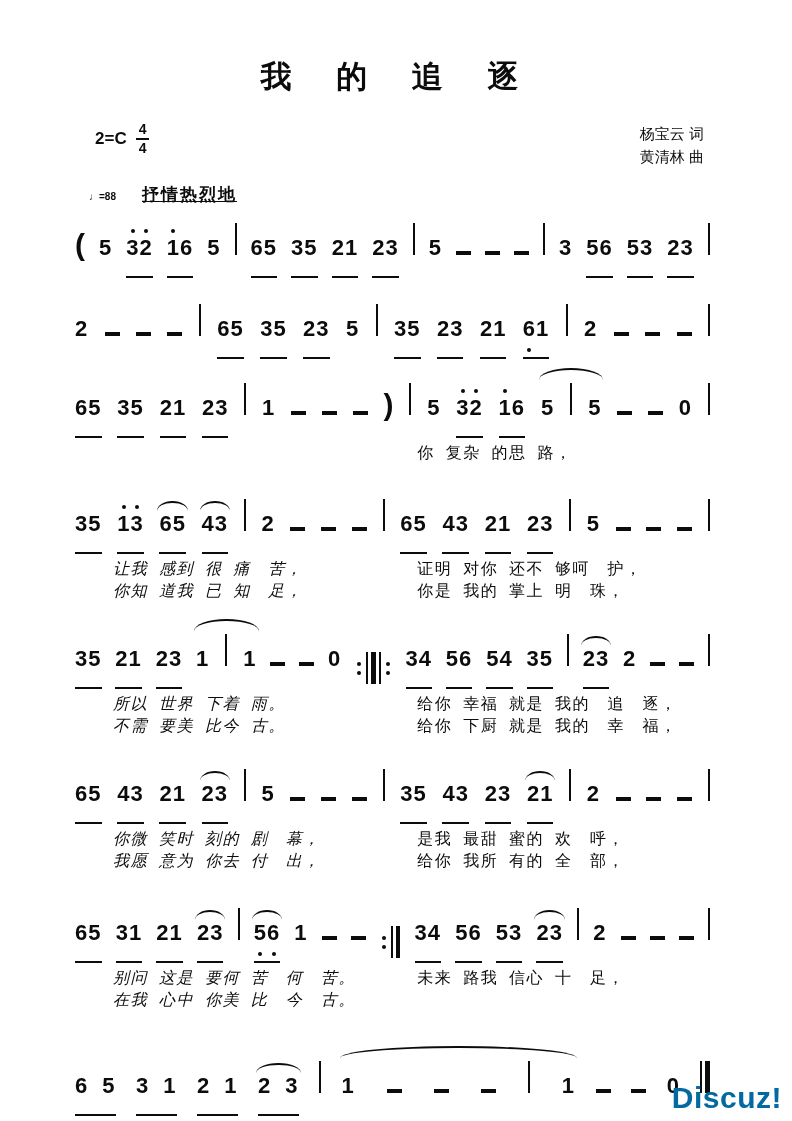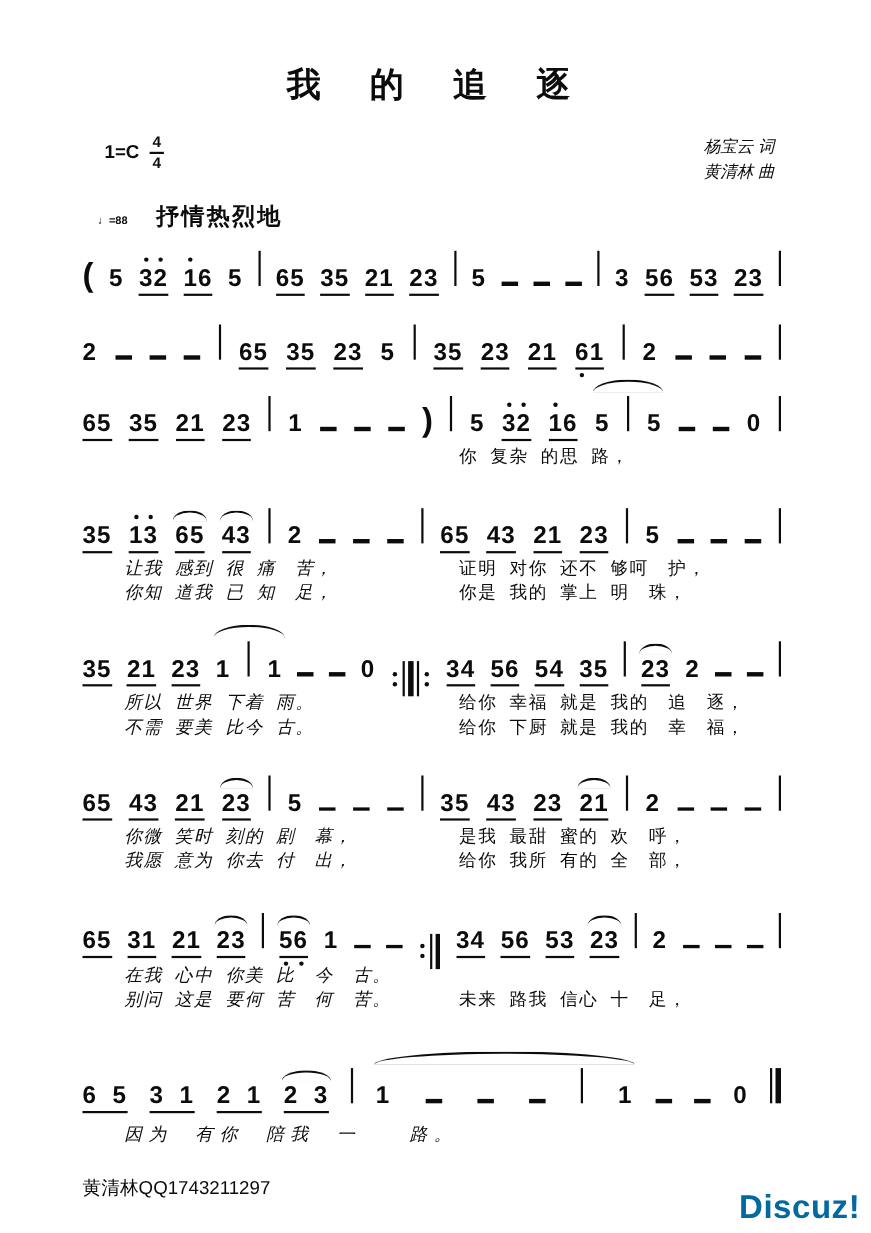--- a/index.html
+++ b/index.html
@@ -10,38 +10,38 @@
   }
   .title{
     text-align:center;font-size:31px;font-weight:bold;letter-spacing:6px;word-spacing:24px;
     margin:0;padding-top:56px;white-space:pre;
   }
   .meta-row{display:flex;justify-content:space-between;align-items:flex-start;margin:24px 6px 0 20px;}
   .keysig{font-size:17px;font-weight:bold;display:flex;align-items:center;gap:9px;}
   .frac{display:inline-flex;flex-direction:column;align-items:center;font-size:14px;line-height:1.05;font-weight:bold;}
   .frac .num{border-bottom:2px solid #0c0c0c;padding:0 3px 1px;}
   .frac .den{padding-top:1px;}
-  .credits{font-size:15px;line-height:1.55;text-align:center;font-style:italic;}
+  .credits{font-size:15px;line-height:1.55;text-align:center;}
   .tempo{margin:14px 0 0 14px;display:flex;align-items:baseline;gap:26px;}
   .bpm{font-size:10px;font-weight:bold;}
-  .expr{font-size:21px;font-weight:bold;letter-spacing:2px;}
+  .expr{font-size:17px;font-weight:bold;letter-spacing:2px;text-decoration:underline;}
 
   
   .system{margin-top:10px;}
   #systems .system:nth-child(1){margin-top:2px;}
   #systems .system:nth-child(2){margin-top:8px;}
   #systems .system:nth-child(3){margin-top:6px;}
   #systems .system:nth-child(4){margin-top:20px;}
   #systems .system:nth-child(5){margin-top:18px;}
   #systems .system:nth-child(6){margin-top:18px;}
   #systems .system:nth-child(7){margin-top:22px;}
   #systems .system:nth-child(8){margin-top:36px;}
   .notes{display:flex;justify-content:space-between;align-items:baseline;padding:15px 0 3px;}
   .note{font-weight:bold;font-size:22px;line-height:1;position:relative;white-space:nowrap;letter-spacing:1px;}
-  .note.u{border-bottom:2.5px solid #0c0c0c;padding-bottom:3px;}
+  .note.u{border-bottom:2.5px solid #0c0c0c;padding-bottom:17px;}
   .ch{position:relative;display:inline-block;}
   .wide .ch + .ch{margin-left:14px;}
   .dta{position:absolute;top:-8px;left:50%;transform:translateX(-50%);width:4px;height:4px;background:#0c0c0c;border-radius:50%;}
   .dtb{position:absolute;bottom:-12px;left:50%;transform:translateX(-50%);width:4px;height:4px;background:#0c0c0c;border-radius:50%;}
   .sl::before{content:"";position:absolute;left:-2px;right:-2px;top:-12px;height:8px;
     border-top:2px solid #0c0c0c;border-radius:50% 50% 0 0/100% 100% 0 0;}
   .grp{display:inline-flex;align-items:baseline;gap:16px;position:relative;}
   .grp.wide-gap{gap:32px;}
   .grp.sl::before{top:-15px;height:10px;}
   .dash{display:inline-block;width:15px;height:3.5px;background:#0c0c0c;margin-bottom:7px;}
@@ -62,21 +62,21 @@
   .watermark{position:absolute;right:10px;bottom:6px;font-size:30px;font-weight:bold;color:#0369a1;letter-spacing:0.5px;}
 </style>
 </head>
 <body>
 
 <div class="page">
   <h1 class="title">我 的 追 逐</h1>
 
   <div class="meta-row">
     <div class="keysig">
-      <span>1=C</span>
+      <span>2=C</span>
       <span class="frac">
         <span class="num">4</span>
         <span class="den">4</span>
       </span>
     </div>
     <div class="credits">
       <div>杨宝云 词</div>
       <div>黄清林 曲</div>
     </div>
   </div>
@@ -332,22 +332,22 @@
             <span class="bl"></span>
           </div>
           <span class="note"><span class="ch">2</span></span>
           <span class="dash"></span>
           <span class="dash"></span>
           <span class="dash"></span>
           <div class="bar">
             <span class="bl"></span>
           </div>
         </div>
+        <div class="lyr-row"><div class="lyr-a">别问 这是 要何 苦　何　苦。</div><div class="lyr-b">未来 路我 信心 十　足，</div></div>
         <div class="lyr-row"><div class="lyr-a">在我 心中 你美 比　今　古。</div><div class="lyr-b"></div></div>
-        <div class="lyr-row"><div class="lyr-a">别问 这是 要何 苦　何　苦。</div><div class="lyr-b">未来 路我 信心 十　足，</div></div>
       </div>
       <div class="system">
         <div class="notes">
           <span class="note u wide"><span class="ch">6</span><span class="ch">5</span></span>
           <span class="note u wide"><span class="ch">3</span><span class="ch">1</span></span>
           <span class="note u wide"><span class="ch">2</span><span class="ch">1</span></span>
           <span class="note u sl wide"><span class="ch">2</span><span class="ch">3</span></span>
           <div class="bar">
             <span class="bl"></span>
           </div>

